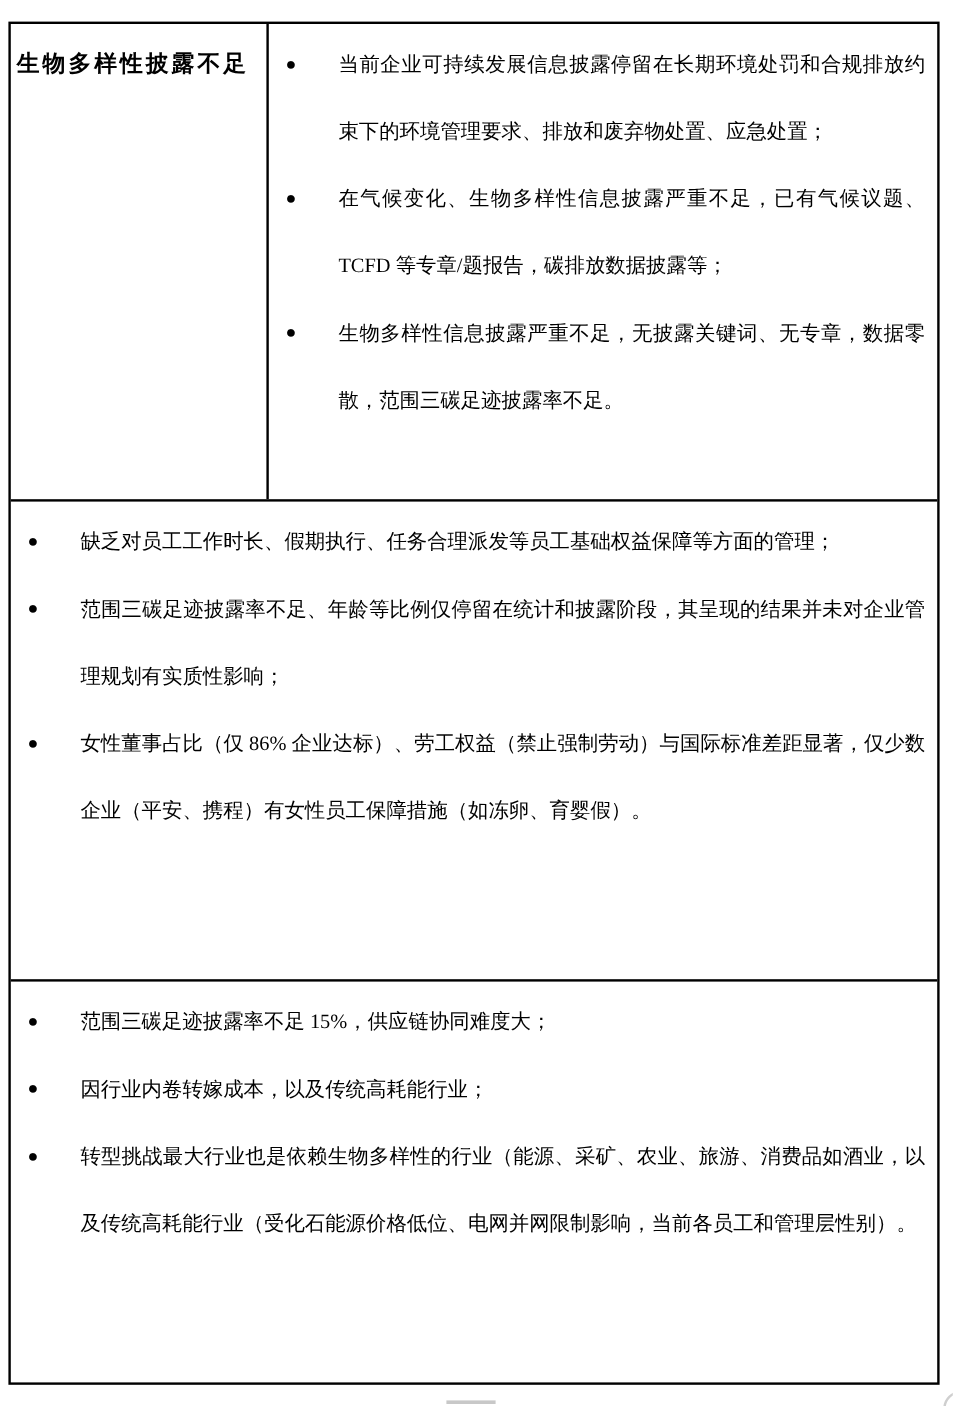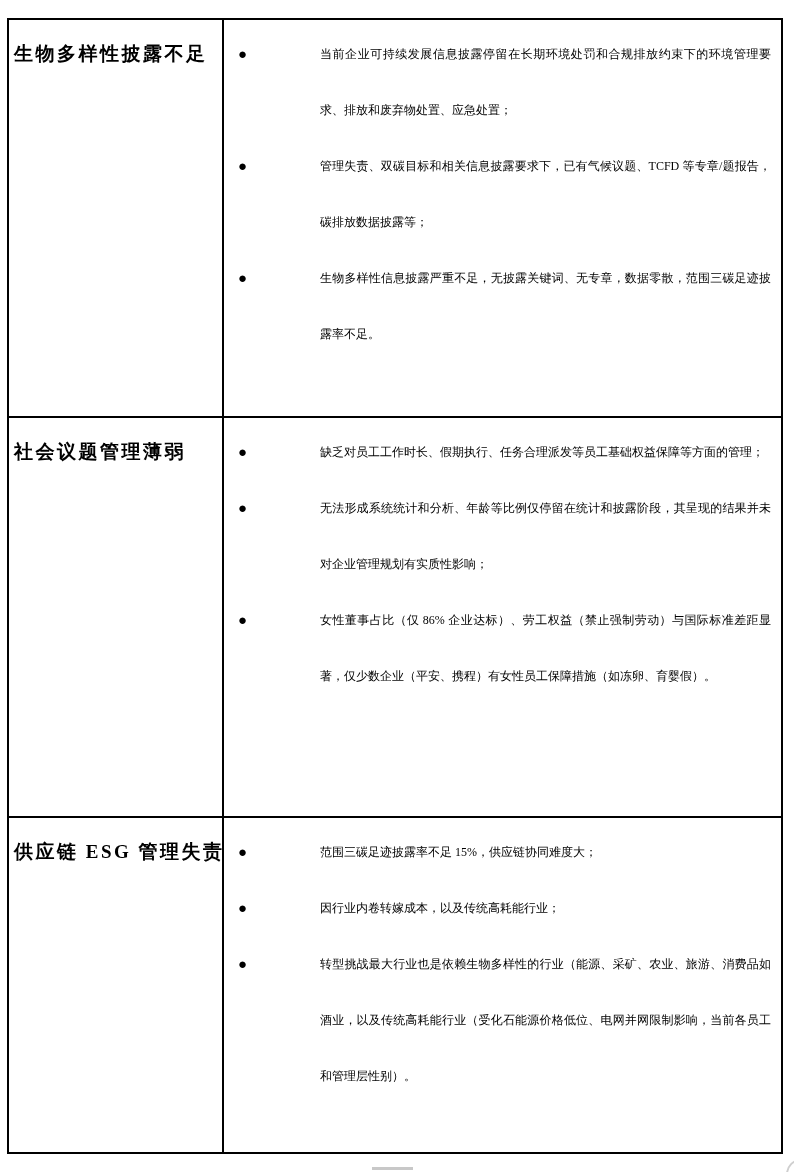--- a/index.html
+++ b/index.html
@@ -52,25 +52,24 @@
   .point { display: flex; }
   .bullet {
     flex: 0 0 44px;
     width: 44px;
     font-size: 15px;
     line-height: 56px;
     color: #000000;
   }
   .point-text {
     flex: 1;
-    font-size: 12px;
+    font-size: 17px;
     line-height: 56px;
     text-align: justify;
     text-justify: inter-character;
-    margin-left: 38px;
   }
 
   .footer-line {
     position: absolute;
     left: 372px;
     top: 1167px;
     width: 41px;
     height: 3px;
     background: #c8c8c8;
   }
@@ -95,53 +94,47 @@
     <div class="label-cell">
       <span class="category-label">生物多样性披露不足</span>
     </div>
     <div class="points-cell">
       <div class="point">
         <span class="bullet">●</span>
         <span class="point-text">当前企业可持续发展信息披露停留在长期环境处罚和合规排放约束下的环境管理要求、排放和废弃物处置、应急处置；</span>
       </div>
       <div class="point">
         <span class="bullet">●</span>
-        <span class="point-text">管理失责、双碳目标和相关信息披露要求下，已有气候议题、TCFD 等专章/题报告，碳排放数据披露等；</span>
+        <span class="point-text">在气候变化、生物多样性信息披露严重不足，已有气候议题、TCFD 等专章/题报告，碳排放数据披露等；</span>
       </div>
       <div class="point">
         <span class="bullet">●</span>
         <span class="point-text">生物多样性信息披露严重不足，无披露关键词、无专章，数据零散，范围三碳足迹披露率不足。</span>
       </div>
     </div>
   </div>
 
   <div class="t-row r2">
-    <div class="label-cell">
-      <span class="category-label">社会议题管理薄弱</span>
-    </div>
     <div class="points-cell">
       <div class="point">
         <span class="bullet">●</span>
         <span class="point-text">缺乏对员工工作时长、假期执行、任务合理派发等员工基础权益保障等方面的管理；</span>
       </div>
       <div class="point">
         <span class="bullet">●</span>
-        <span class="point-text">无法形成系统统计和分析、年龄等比例仅停留在统计和披露阶段，其呈现的结果并未对企业管理规划有实质性影响；</span>
+        <span class="point-text">范围三碳足迹披露率不足、年龄等比例仅停留在统计和披露阶段，其呈现的结果并未对企业管理规划有实质性影响；</span>
       </div>
       <div class="point">
         <span class="bullet">●</span>
         <span class="point-text">女性董事占比（仅 86% 企业达标）、劳工权益（禁止强制劳动）与国际标准差距显著，仅少数企业（平安、携程）有女性员工保障措施（如冻卵、育婴假）。</span>
       </div>
     </div>
   </div>
 
   <div class="t-row r3">
-    <div class="label-cell">
-      <span class="category-label">供应链 ESG 管理失责</span>
-    </div>
     <div class="points-cell">
       <div class="point">
         <span class="bullet">●</span>
         <span class="point-text">范围三碳足迹披露率不足 15%，供应链协同难度大；</span>
       </div>
       <div class="point">
         <span class="bullet">●</span>
         <span class="point-text">因行业内卷转嫁成本，以及传统高耗能行业；</span>
       </div>
       <div class="point">

